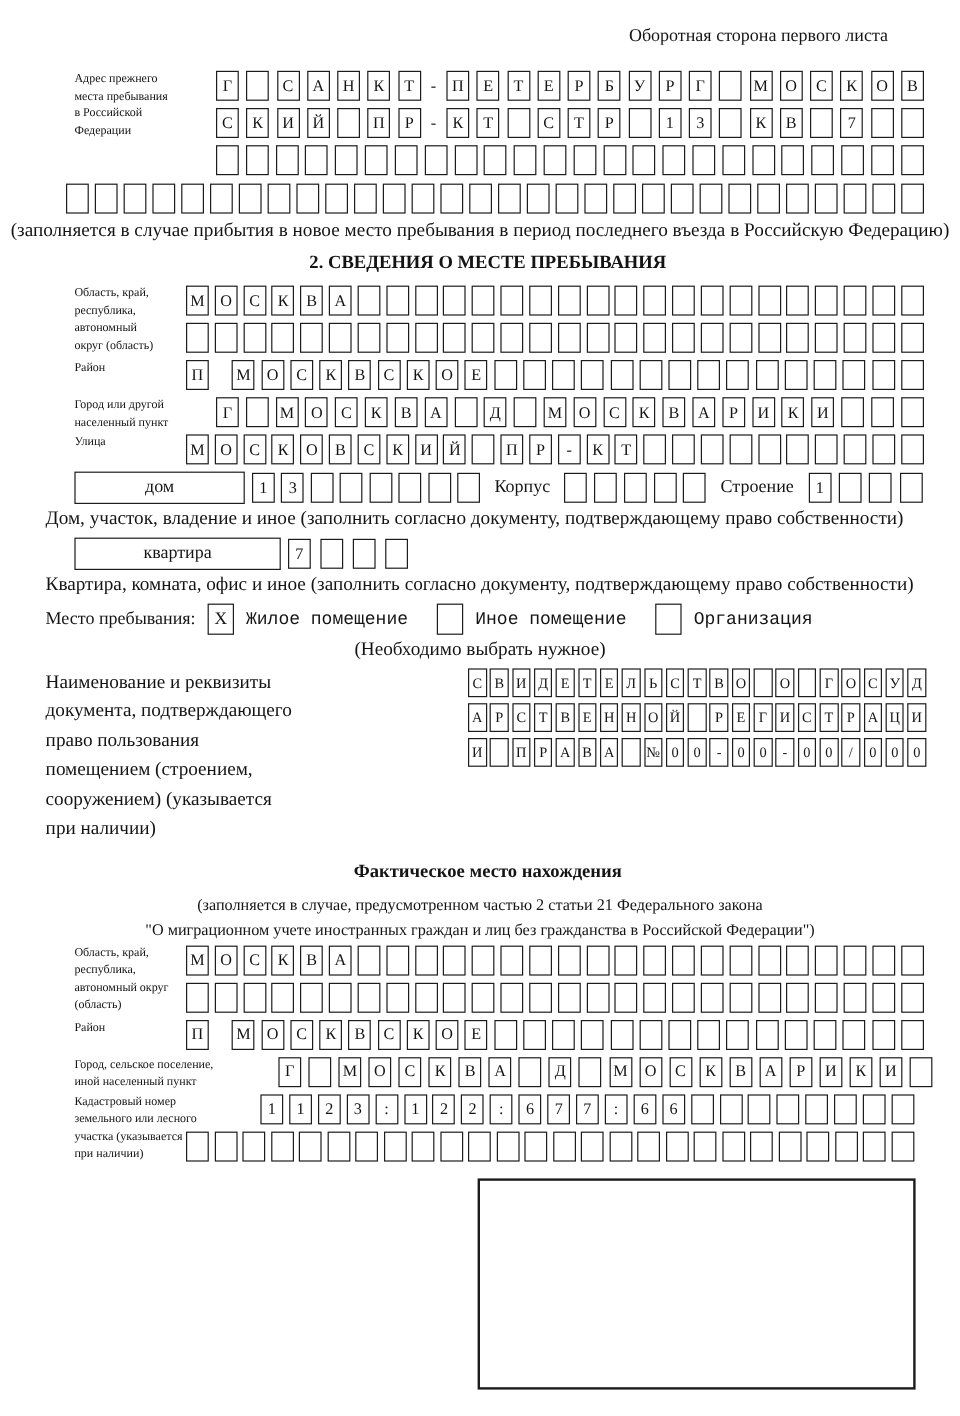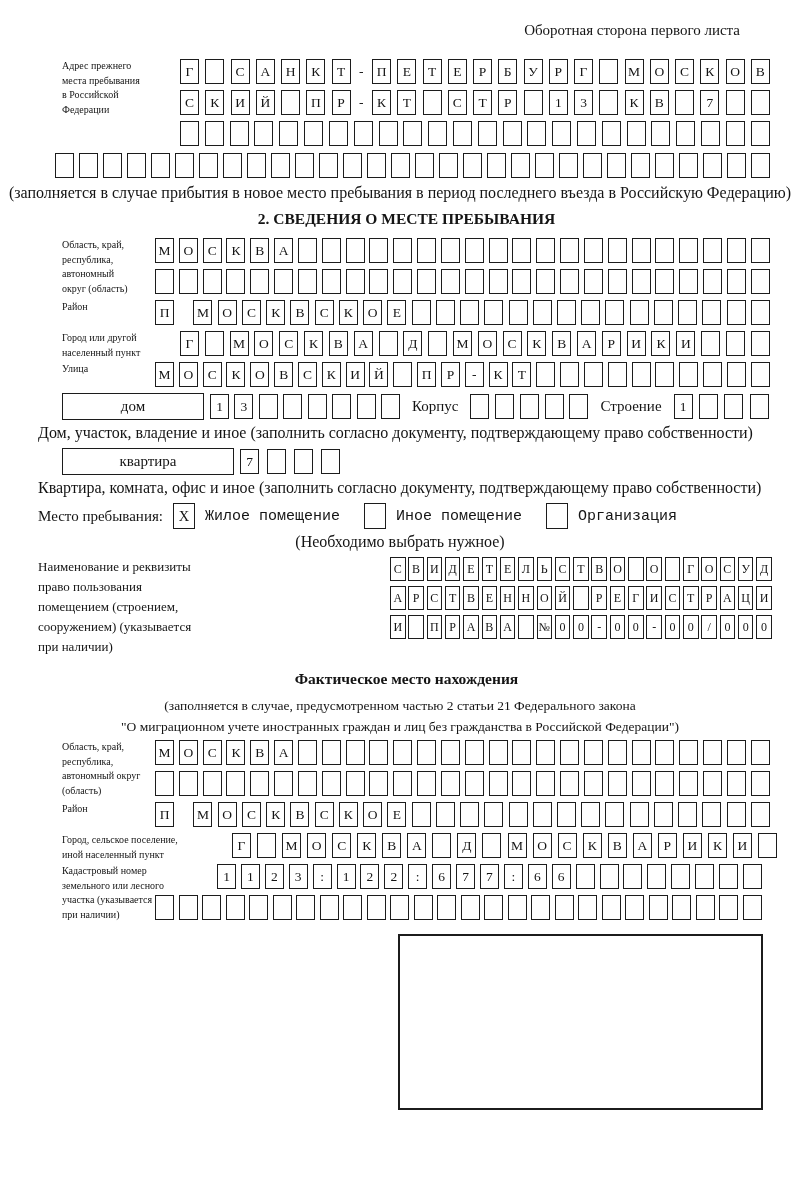--- a/index.html
+++ b/index.html
@@ -13,21 +13,21 @@
     padding-top:22px;
   }
   .back-note{ text-align:right; padding-right:60px; font-size:15px; margin-bottom:20px;}
   .frow{display:flex; align-items:flex-start; margin-left:62px;}
   .lbl{flex:none; font-size:10px; line-height:1.45;}
   .lbl > div{white-space:nowrap;}
   .lbl-prev{width:118px;}
   .lbl-93{width:93px;}
   .lbl-170{width:170px;}
   .lbl-155{width:155px;}
-  .lbl-doc{width:352px; margin-left:-24px; font-size:13px; line-height:1.53;}
+  .lbl-doc{width:352px; margin-left:-24px; font-size:16px; line-height:1.53;}
   .cells{flex:none;}
   .cellrow{display:flex; justify-content:space-between; margin-bottom:6px;}
   .cell{
     flex:none; width:19px; height:25px; box-sizing:border-box;
     border:1.6px solid #1c1c1c;
     display:flex; align-items:center; justify-content:center;
     font-size:13.5px;
   }
   .slot{
     flex:none; width:9px; height:25px;
@@ -431,20 +431,21 @@
     <div class="checkbox"></div>
     <span class="opt-lbl">Иное помещение</span>
     <div class="checkbox"></div>
     <span class="opt-lbl">Организация</span>
   </div>
   <div class="note center">(Необходимо выбрать нужное)</div>
 
   <div class="frow doc-block">
     <div class="lbl lbl-doc">
       <div>Наименование и реквизиты</div>
+      <div>документа, подтверждающего</div>
       <div>право пользования</div>
       <div>помещением (строением,</div>
       <div>сооружением) (указывается</div>
       <div>при наличии)</div>
     </div>
     <div class="cells">
       <div class="cellrow w382 doc-cellrow">
           <div class="cell">С</div>
           <div class="cell">В</div>
           <div class="cell">И</div>

